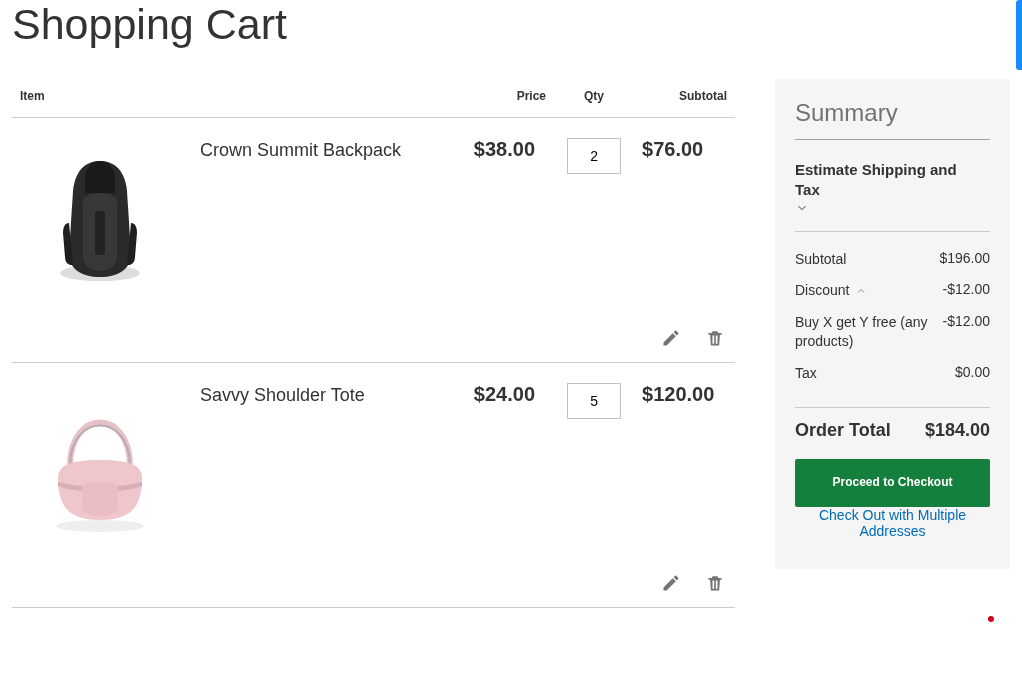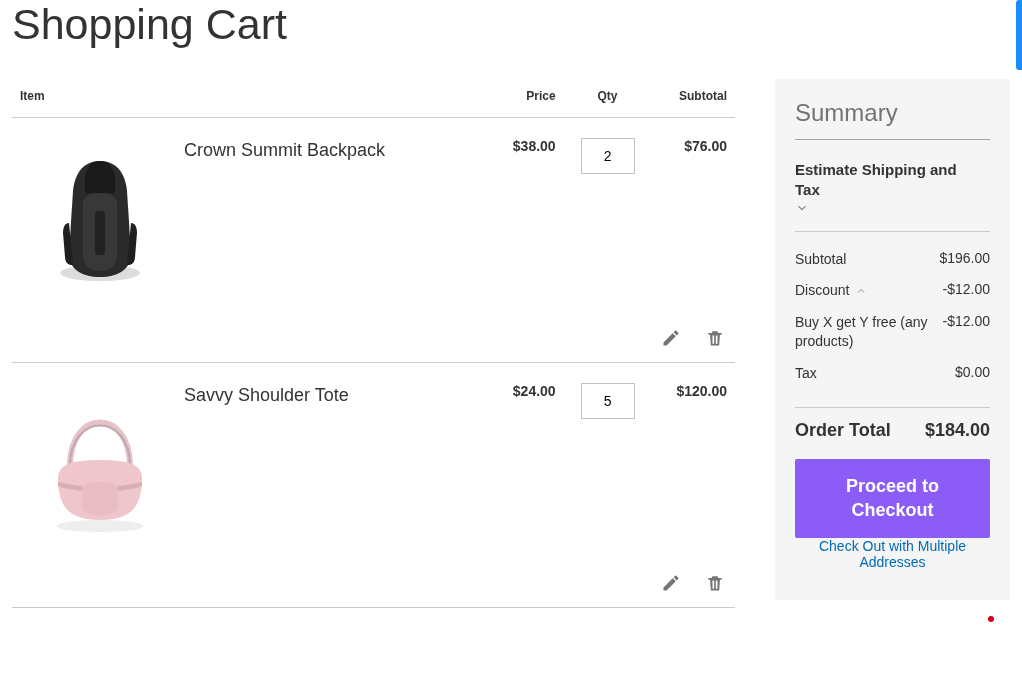--- a/index.html
+++ b/index.html
@@ -48,39 +48,39 @@
   table.cart thead th.col-qty,
   table.cart thead th.col-subtotal { text-align: right; }
   table.cart thead th.col-qty { text-align: center; }
   table.cart tbody.item-body { border-bottom: 1px solid #ccc; }
   table.cart td {
     padding: 20px 8px 10px 8px;
     vertical-align: top;
   }
   .product-cell {
     display: flex;
-    gap: 4px;
+    gap: 20px;
     text-align: center;
   }
   .product-img {
     width: 160px;
     height: 160px;
     display: flex;
     align-items: center;
     justify-content: center;
   }
   .product-name {
     font-size: 18px;
     color: #333;
     font-weight: 400;
     padding-top: 2px;
   }
   td.col-price, td.col-subtotal {
-    text-align: right;
-    font-size: 14px;
+    text-align: left;
+    font-size: 20px;
     font-weight: 700;
     color: #333;
     white-space: nowrap;
   }
   td.col-qty { text-align: center; }
   .qty-input {
     width: 54px;
     height: 36px;
     border: 1px solid #c2c2c2;
     text-align: center;
@@ -149,24 +149,24 @@
     justify-content: space-between;
     font-size: 18px;
     font-weight: 700;
     padding: 12px 0 18px 0;
     border-top: 1px solid #ccc;
     margin-top: 6px;
     align-items: flex-end;
   }
   .btn-checkout {
     width: 100%;
-    background: #8b5cf6;
+    background: #15803d;
     color: #fff;
     border: none;
-    font-size: 18px;
+    font-size: 12px;
     font-weight: 600;
     padding: 16px 16px;
     cursor: pointer;
     line-height: 1.3;
     border-radius: 2px;
   }
   .multi-link {
     text-align: center;
     font-size: 14px;
   }

